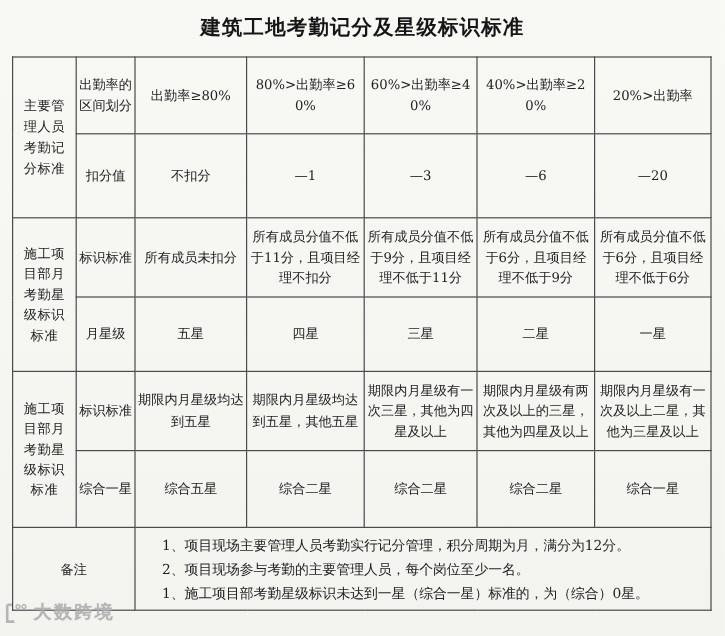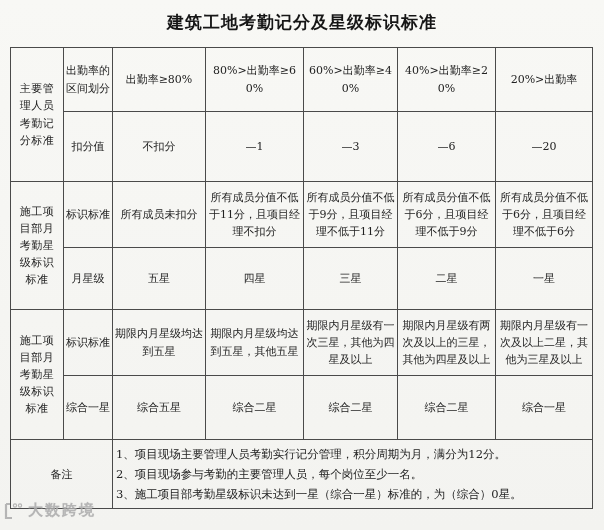--- a/index.html
+++ b/index.html
@@ -44,21 +44,21 @@
     padding: 2px 2px;
     word-break: break-all;
     color: #222;
   }
   table.std td.group {
     padding: 2px 4px;
     letter-spacing: 0.5px;
   }
   table.std td.notes {
     text-align: left;
-    padding: 4px 6px 4px 3px;
+    padding: 4px 6px 4px 22px;
     line-height: 1.75;
     font-size: 11.5px;
   }
   .watermark {
     position: absolute;
     left: 3px;
     top: 501px;
     display: flex;
     align-items: center;
     gap: 3px;
@@ -146,21 +146,21 @@
         <td>综合二星</td>
         <td>综合二星</td>
         <td>综合一星</td>
       </tr>
 
       <tr style="height:68px">
         <td colspan="2">备注</td>
         <td colspan="5" class="notes">
           <div>1、项目现场主要管理人员考勤实行记分管理，积分周期为月，满分为12分。</div>
           <div>2、项目现场参与考勤的主要管理人员，每个岗位至少一名。</div>
-          <div>3、施工项目部考勤星级标识未达到一星（综合一星）标准的，为（综合）0星。</div>
+          <div>1、施工项目部考勤星级标识未达到一星（综合一星）标准的，为（综合）0星。</div>
         </td>
       </tr>
     </tbody>
   </table>
 
   <div class="watermark">
     <span class="wm-icon">
       <svg width="22" height="18" viewBox="0 0 22 18">
         <path d="M3 2 H7 M3 2 V16 H9" fill="none" stroke="#ababab" stroke-width="2.2"></path>
         <circle cx="12" cy="3.5" r="1.6" fill="none" stroke="#ababab" stroke-width="1.2"></circle>

